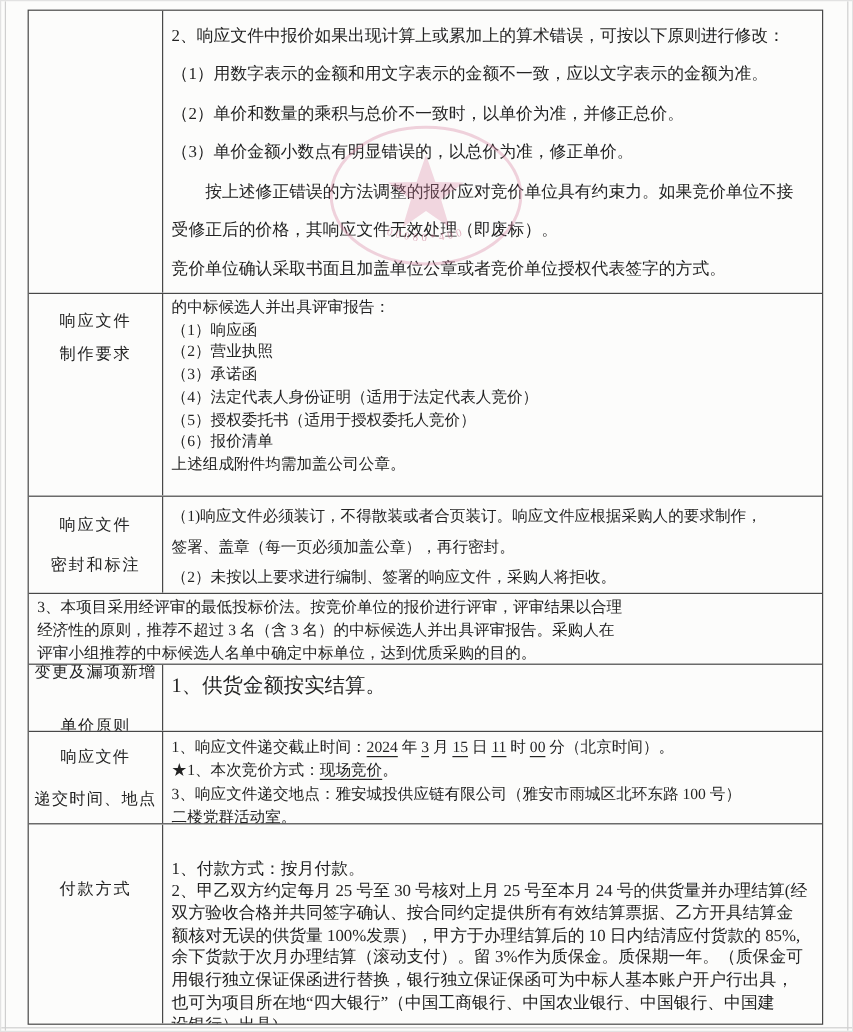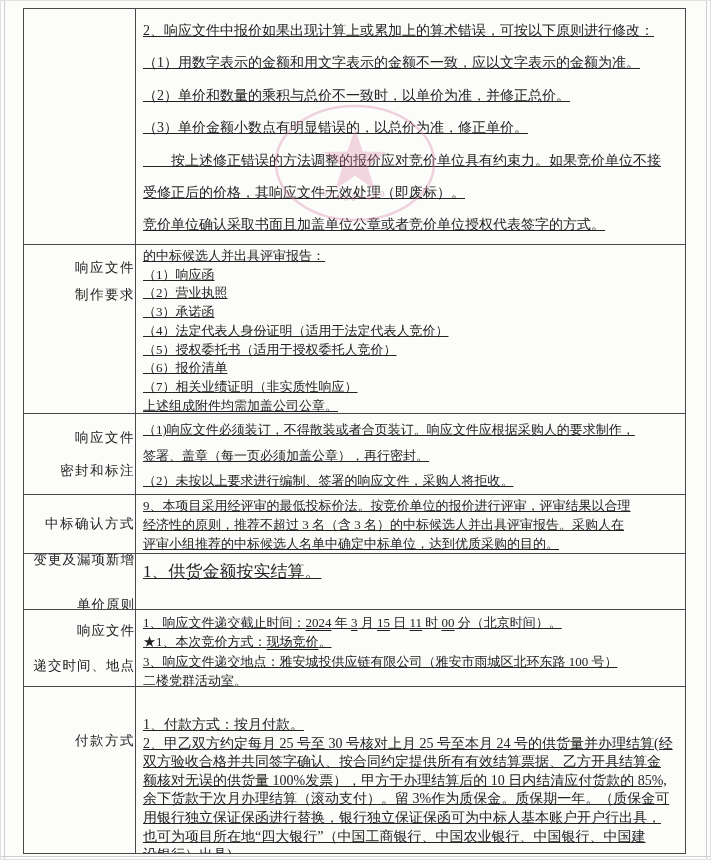--- a/index.html
+++ b/index.html
@@ -24,30 +24,30 @@
   .row:last-child{border-bottom:none;flex:1;}
   .row:nth-child(1){height:236px;}
   .row:nth-child(2){height:169px;}
   .row:nth-child(3){height:81px;}
   .row:nth-child(4){height:59px;}
   .row:nth-child(5){height:56px;}
   .row:nth-child(6){height:77px;}
 
   .label{
     flex:0 0 112px;width:112px;border-right:1.5px solid #484848;box-sizing:border-box;
-    display:flex;flex-direction:column;align-items:flex-end;justify-content:center;
+    display:flex;flex-direction:column;align-items:center;justify-content:center;
     font-size:13.5px;letter-spacing:1.5px;text-align:center;line-height:24px;
   }
   .row:nth-child(2) .label{justify-content:flex-start;padding-top:9px;line-height:27px;}
   .row:nth-child(3) .label{line-height:33px;}
   .row:nth-child(5) .label{line-height:27px;letter-spacing:1px;gap:18px;}
   .row:nth-child(6) .label{line-height:35px;letter-spacing:1px;}
   .row:nth-child(7) .label{justify-content:flex-start;padding-top:42px;}
 
-  .content{flex:1;box-sizing:border-box;padding:0 5px 0 7px;text-decoration:underline;}
+  .content{flex:1;box-sizing:border-box;padding:0 5px 0 7px;}
   .row:nth-child(1) .content{font-size:14px;line-height:32.4px;padding-top:6px;}
   .row:nth-child(2) .content{font-size:13px;line-height:18.7px;padding-top:2px;}
   .row:nth-child(3) .content{font-size:13px;line-height:25.5px;padding-top:3px;}
   .row:nth-child(4) .content{font-size:13px;line-height:18.8px;padding-top:2px;}
   .row:nth-child(5) .content{font-size:17px;line-height:19px;padding-top:8px;}
   .row:nth-child(6) .content{font-size:13px;line-height:19.3px;padding-top:3px;}
   .row:nth-child(7) .content{font-size:14px;line-height:18.6px;padding-top:1px;margin-top:28px;}
 
   .line{white-space:nowrap;}
   .u{text-decoration:underline;text-underline-offset:3px;}
@@ -81,41 +81,37 @@
           <div>制作要求</div>
         </div>
         <div class="content">
           <div class="line"><span>的中标候选人并出具评审报告：</span></div>
           <div class="line"><span>（1）响应函</span></div>
           <div class="line"><span>（2）营业执照</span></div>
           <div class="line"><span>（3）承诺函</span></div>
           <div class="line"><span>（4）法定代表人身份证明（适用于法定代表人竞价）</span></div>
           <div class="line"><span>（5）授权委托书（适用于授权委托人竞价）</span></div>
           <div class="line"><span>（6）报价清单</span></div>
-          <div class="line"><span>（7）相关业绩证明（非实质性响应）</span></div>
           <div class="line"><span>上述组成附件均需加盖公司公章。</span></div>
         </div>
       </div>
       <div class="row">
         <div class="label">
           <div>响应文件</div>
           <div>密封和标注</div>
         </div>
         <div class="content">
           <div class="line"><span>（1)响应文件必须装订，不得散装或者合页装订。响应文件应根据采购人的要求制作，</span></div>
           <div class="line"><span>签署、盖章（每一页必须加盖公章），再行密封。</span></div>
           <div class="line"><span>（2）未按以上要求进行编制、签署的响应文件，采购人将拒收。</span></div>
         </div>
       </div>
       <div class="row">
-        <div class="label">
-          <div>中标确认方式</div>
-        </div>
         <div class="content">
-          <div class="line"><span>9、本项目采用经评审的最低投标价法。按竞价单位的报价进行评审，评审结果以合理</span></div>
+          <div class="line"><span>3、本项目采用经评审的最低投标价法。按竞价单位的报价进行评审，评审结果以合理</span></div>
           <div class="line"><span>经济性的原则，推荐不超过 3 名（含 3 名）的中标候选人并出具评审报告。采购人在</span></div>
           <div class="line"><span>评审小组推荐的中标候选人名单中确定中标单位，达到优质采购的目的。</span></div>
         </div>
       </div>
       <div class="row">
         <div class="label">
           <div>变更及漏项新增</div>
           <div>单价原则</div>
         </div>
         <div class="content">

